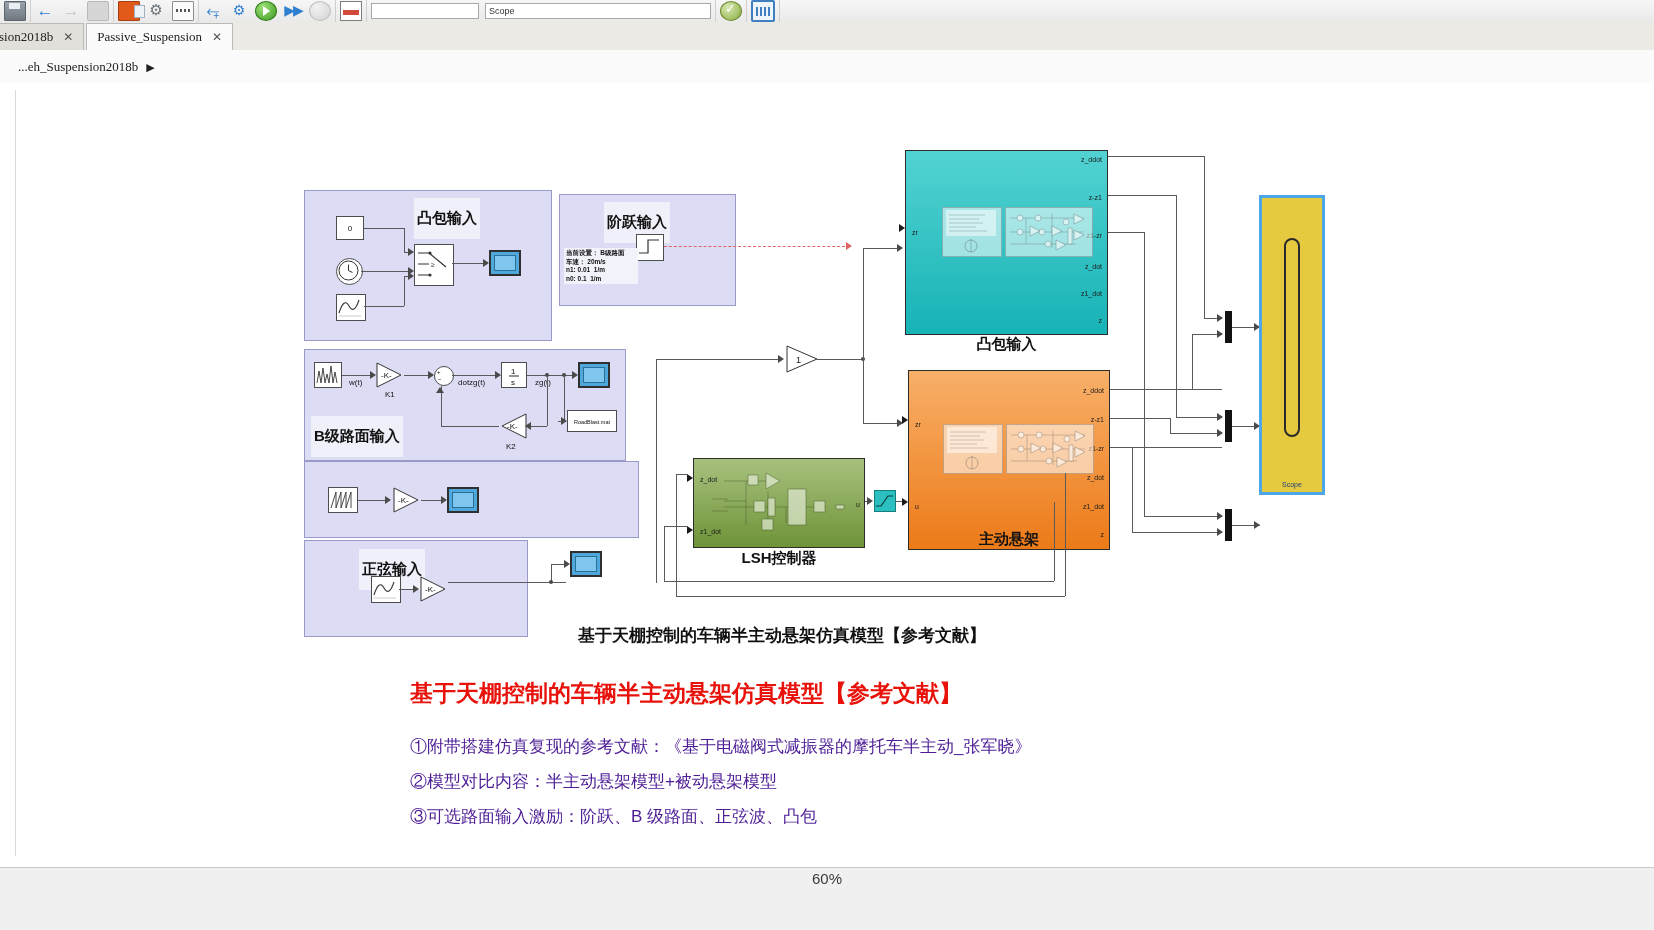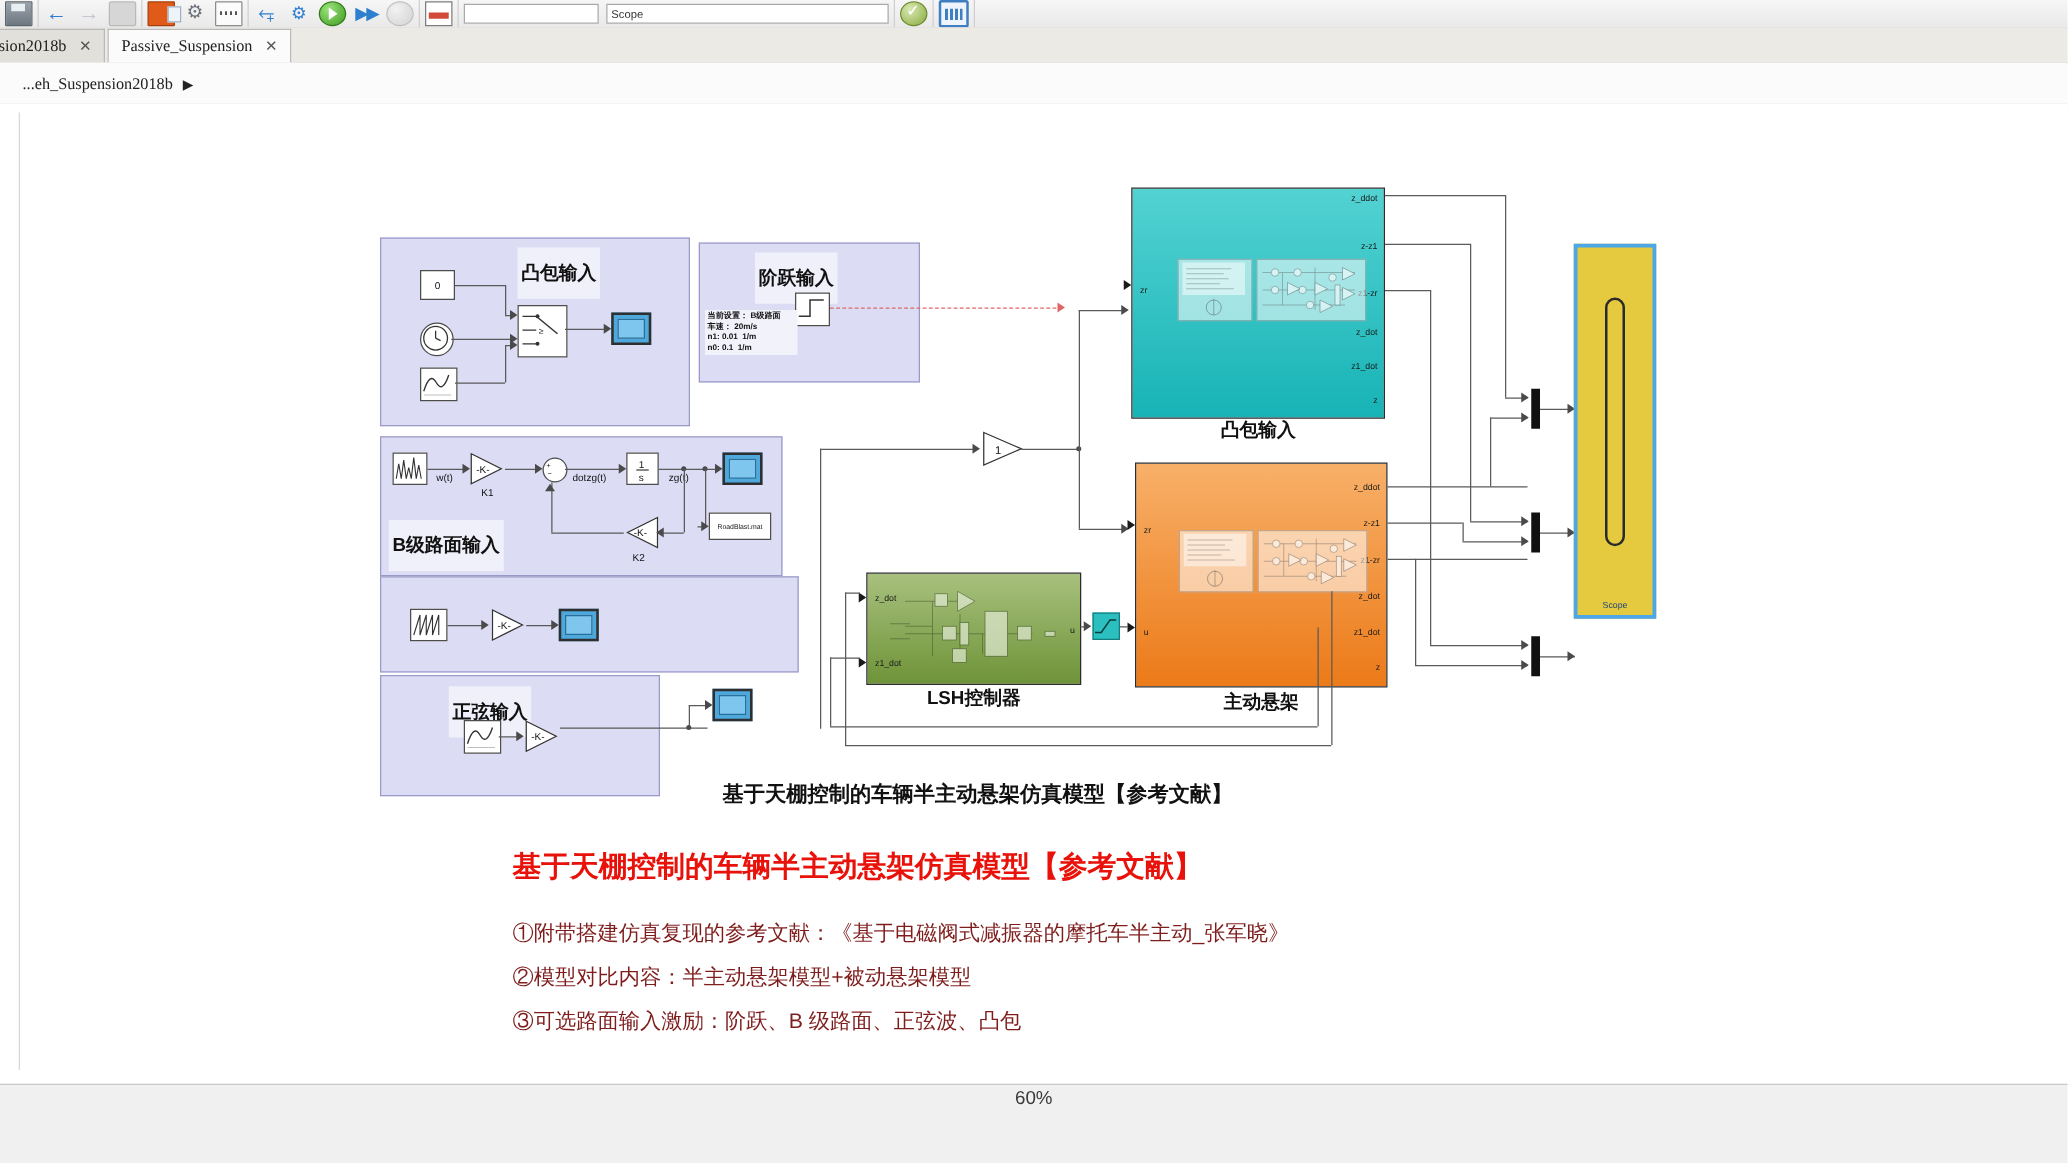--- a/index.html
+++ b/index.html
@@ -116,21 +116,21 @@
   .bigscope .inner{position:absolute;left:22px;top:40px;right:22px;bottom:55px;
     border:2px solid #2a2a2a;border-radius:14px;}
   .bigscope .cap{position:absolute;left:0;right:0;bottom:4px;text-align:center;
     font-size:7px;color:#1c3f7a;}
 
   .noteblk{position:absolute;background:#f2f2fa;font-size:6.5px;line-height:8.5px;
     color:#111;font-weight:bold;padding:1px 2px;white-space:pre;}
 
   .cap-main{position:absolute;font-weight:bold;font-size:17px;color:#111;white-space:nowrap;}
   .red-title{position:absolute;font-weight:bold;font-size:23px;color:#e8120a;white-space:nowrap;}
-  .desc{position:absolute;font-size:17px;color:#7f1d1d;white-space:nowrap;}
+  .desc{position:absolute;font-size:17px;color:#4c1d95;white-space:nowrap;}
 
   .sinebox{position:absolute;border:1px solid #4d4d4d;background:#fff;}
   .stepbox{position:absolute;border:1px solid #4d4d4d;background:#fff;}
   .swblk{position:absolute;border:1px solid #4d4d4d;background:#fff;}
 </style>
 </head>
 <body>
 
 <div class="toolbar">
   <div class="tb-grp">
@@ -482,21 +482,21 @@
           <polygon points="68,6 78,11 68,16"></polygon>
               <polygon points="68,22 78,27 68,32"></polygon>
           <polygon points="50,32 60,37 50,42"></polygon>
         </g>
         <rect x="62" y="20" width="4" height="16" fill="#fff" stroke="#4a4a4a" stroke-width="0.5"></rect>
       </svg>
     </div>
   </div>
   <div class="inport-tri" style="left:886px;top:326px;"></div>
   <div class="inport-tri" style="left:886px;top:408px;"></div>
-  <div class="sub-cap" style="left:892px;top:462px;width:202px;">主动悬架</div>
+  <div class="sub-cap" style="left:892px;top:440px;width:202px;">主动悬架</div>
 
   <div class="subsys" style="left:677px;top:368px;width:172px;height:90px;
               background:linear-gradient(#a8c17e,#6e9338);">
     <span class="port" style="left:6px;top:17px;">z_dot</span>
     <span class="port" style="left:6px;top:69px;">z1_dot</span>
     <span class="port" style="right:4px;top:42px;">u</span>
     <svg width="150" height="76" viewBox="0 0 150 76" style="position:absolute;left:12px;top:8px;opacity:.65">
       <g stroke="#3e4f27" stroke-width="0.6" fill="none">
         <line x1="18" y1="14" x2="60" y2="14"></line>
             <line x1="18" y1="40" x2="120" y2="40"></line>

